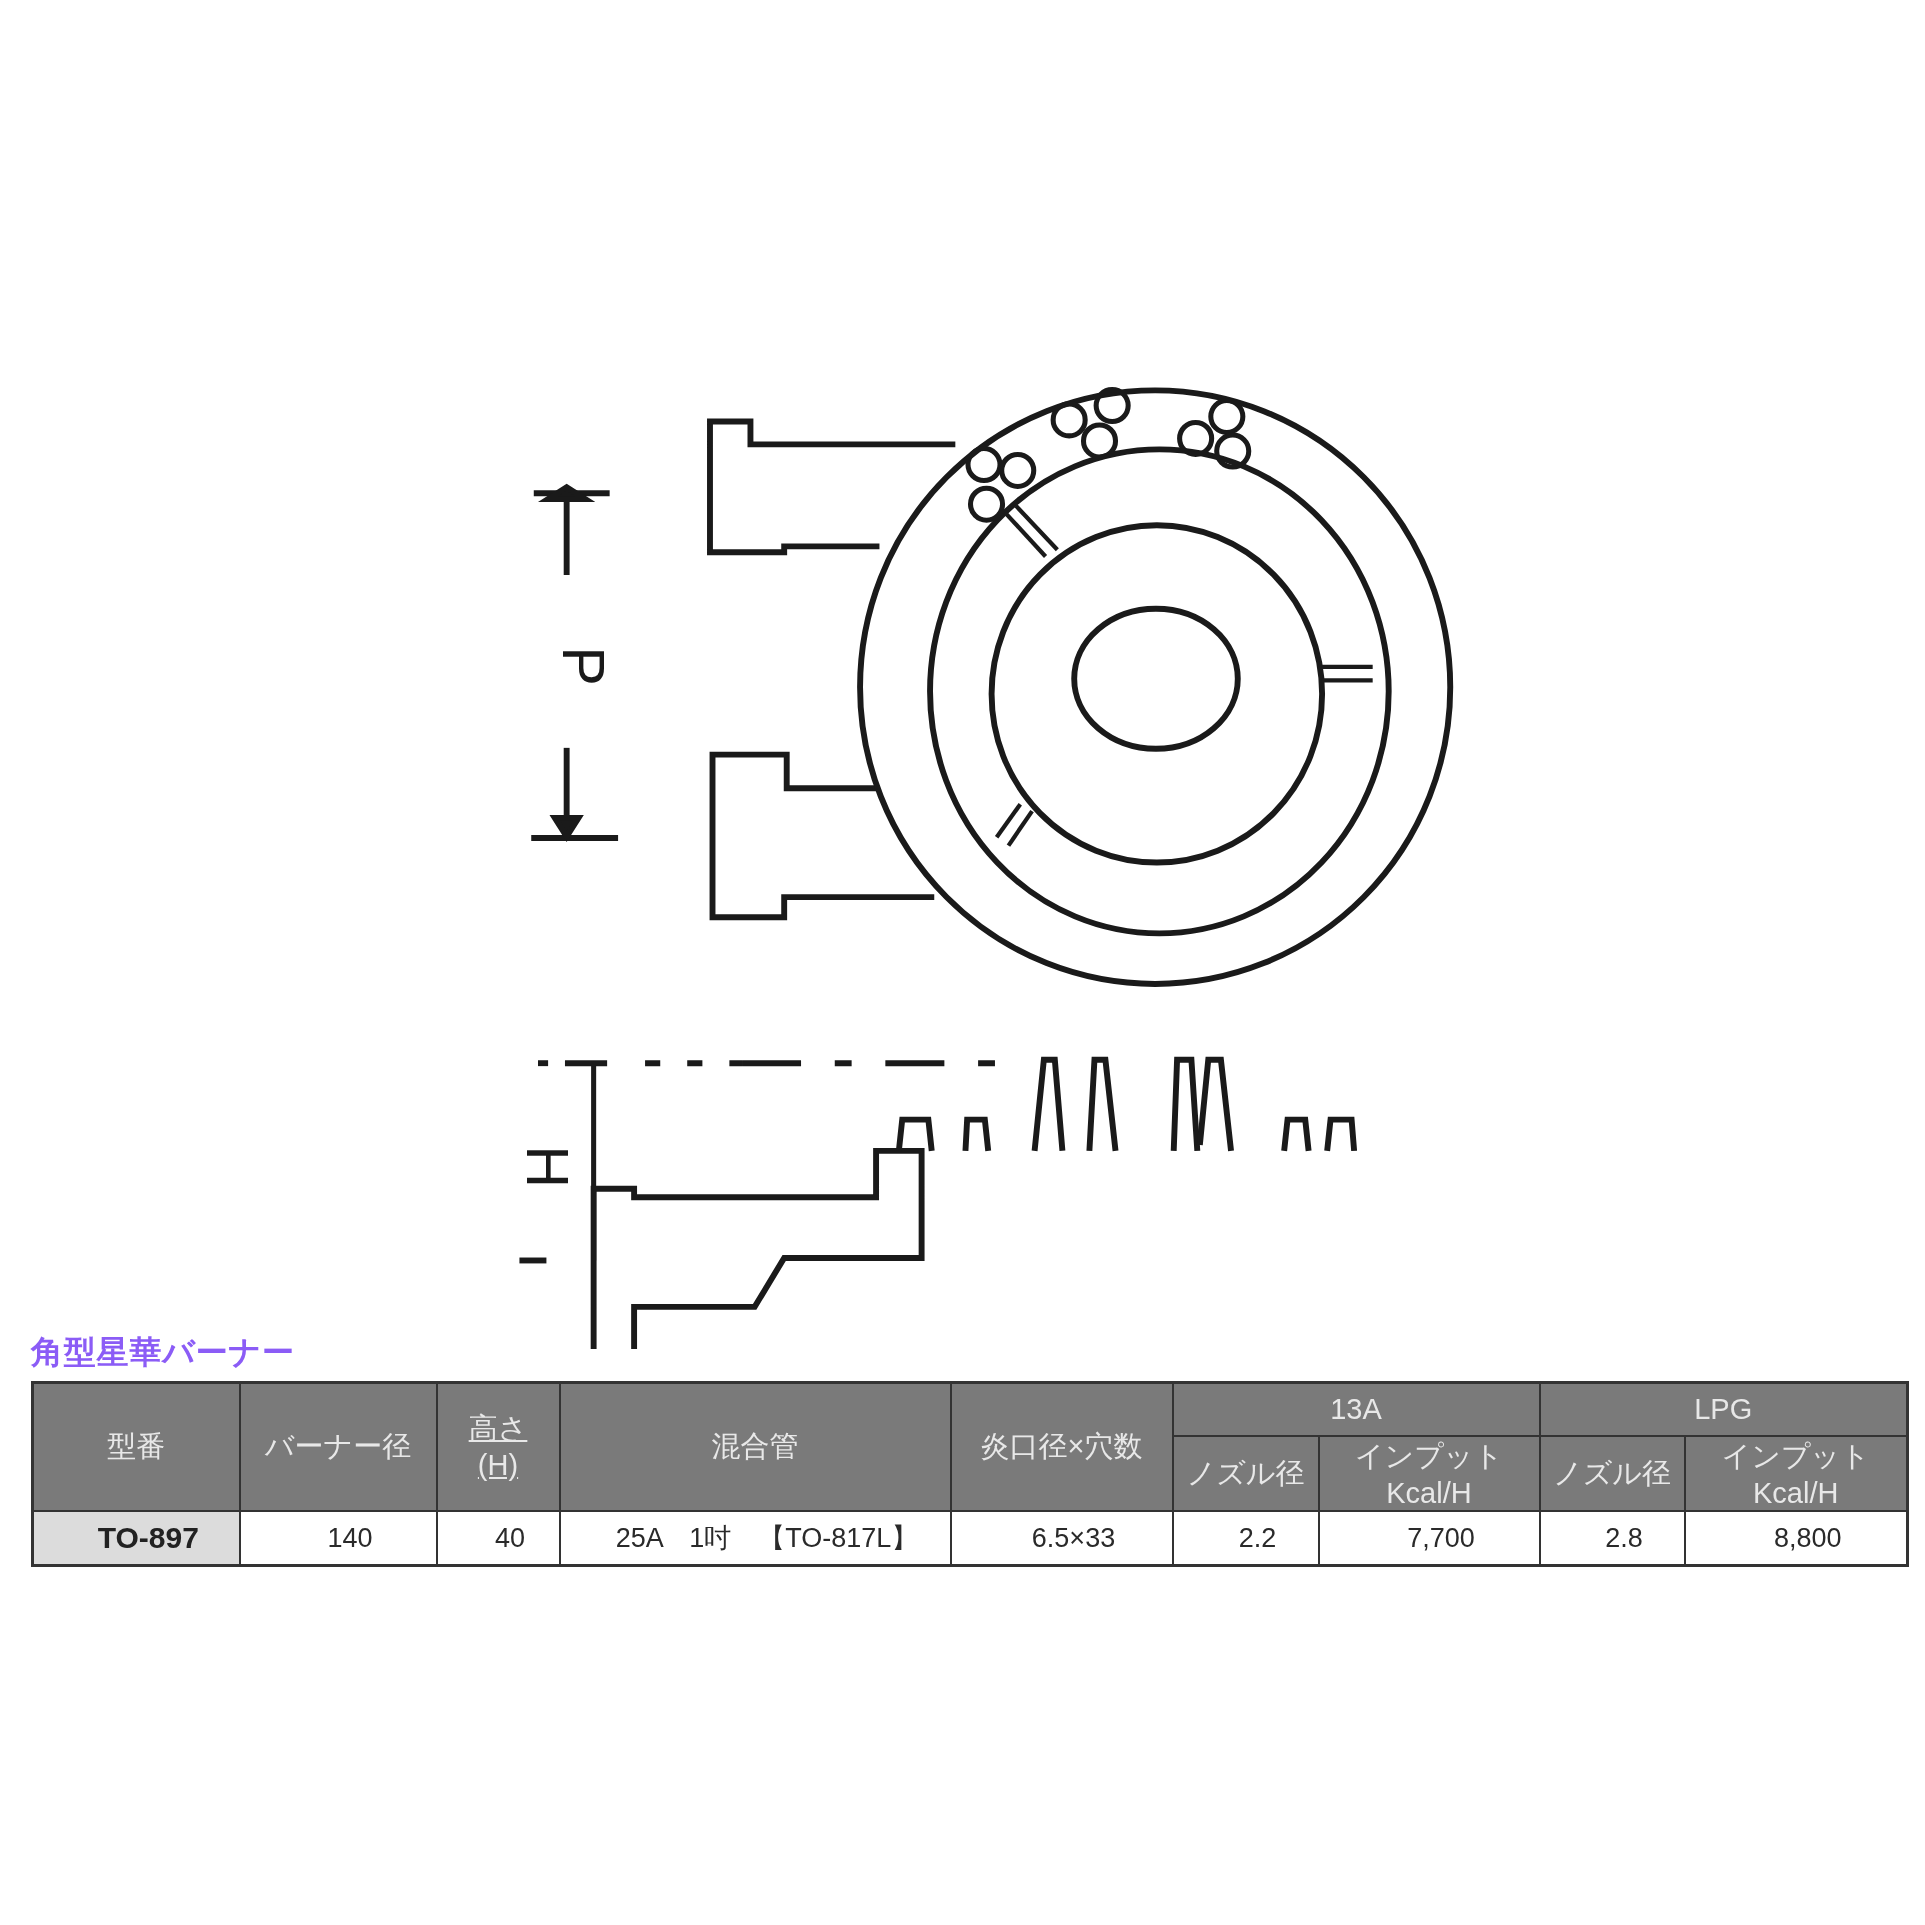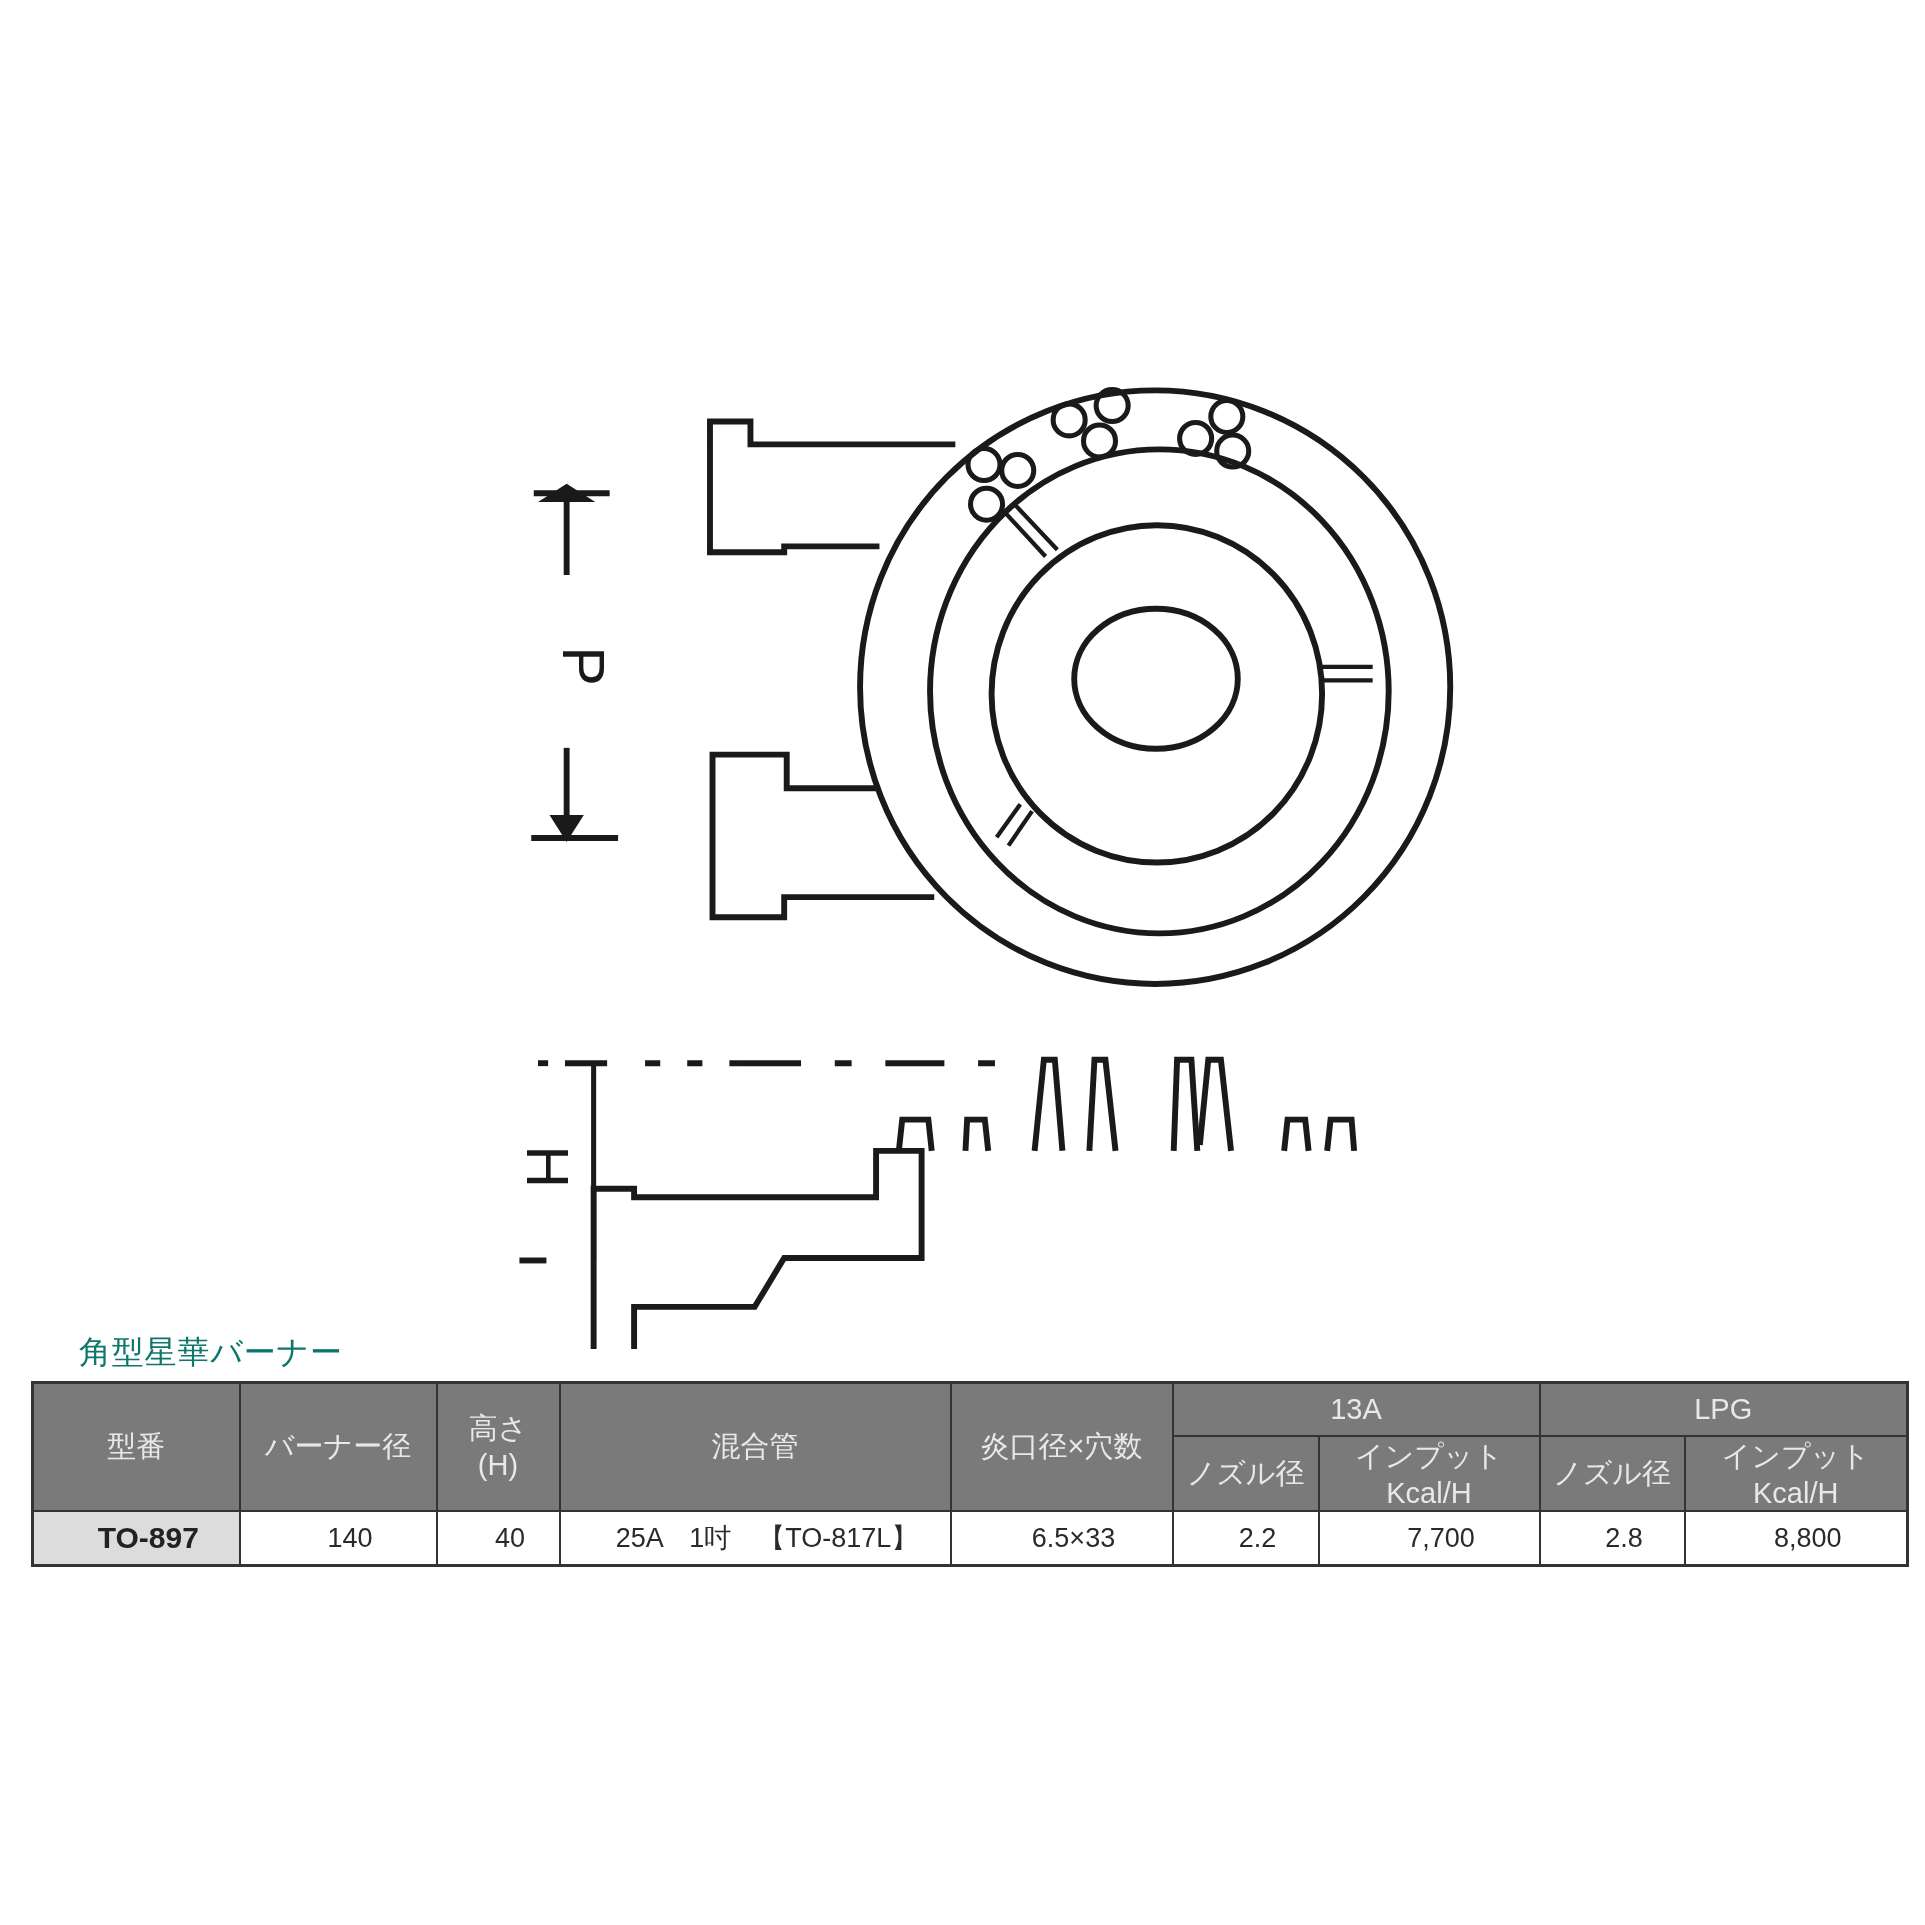--- a/index.html
+++ b/index.html
@@ -1,30 +1,30 @@
 <!DOCTYPE html>
 <html style="font-size:13.5px"><head>
   <meta charset="utf-8">
   <style>
     html, body { margin: 0; padding: 0; background: #ffffff; }
     body { width: 1925px; height: 1925px; position: relative; overflow: hidden;
            font-family: "Liberation Sans", "DejaVu Sans", sans-serif; }
     #drawing { position: absolute; left: 0; top: 0; width: 1925px; height: 1349px; }
     .dim-label { font-family: "Liberation Sans", sans-serif; font-size: 70px; fill: #1a1a1a; }
-    #product-title { position: absolute; left: 31px; top: 1331px; font-size: 32px; font-weight: normal;
-                     color: #0f766e; letter-spacing: 0.8px; margin-left: 48px; }
+    #product-title { position: absolute; left: 31px; top: 1331px; font-size: 32px; font-weight: bold;
+                     color: #8b5cf6; letter-spacing: 0.8px; }
     #spec-table { position: absolute; left: 31px; top: 1381px; border-collapse: collapse;
                   table-layout: fixed; border: 3.4px solid #333; }
     #spec-table th, #spec-table td { border: 2.5px solid #333; text-align: center; padding: 0; }
     #spec-table th { background: #7a7a7a; color: #e8e8e8; font-weight: normal; font-size: 29px; }
     #spec-table td { background: #ffffff; color: #2a2a2a; font-size: 27px; height: 52px; padding-left: 24px; }
     #spec-table td.model { background: #dcdcdc; font-size: 30px; font-weight: bold; color: #222; }
     .h-row1 th { height: 51px; }
     .h-row2 th { height: 56px; font-size: 26px; }
-    .tall { line-height: 37px; }
+    .tall { line-height: 37px; text-decoration: underline; }
   </style>
 </head>
 <body>
 
 <svg id="drawing" viewBox="0 0 2283 1600" xmlns="http://www.w3.org/2000/svg">
   <g fill="none" stroke="#1a1a1a" stroke-width="7" stroke-linejoin="miter">
 
     <g>
 
       <path d="M1133,527 L890,527 L890,500 L842,500 L842,655 L930,655 L930,648 L1043,648"></path>

